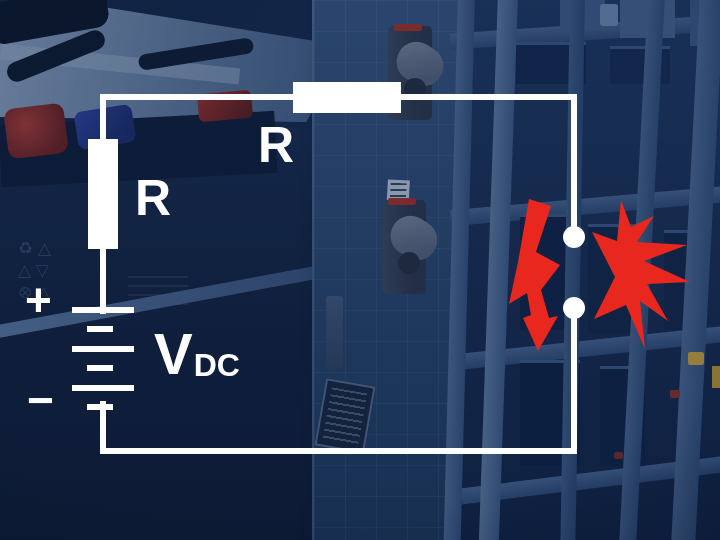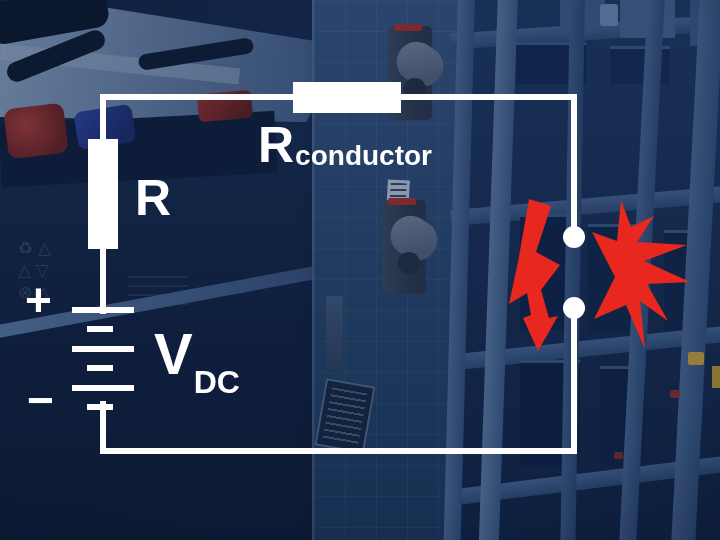--- a/index.html
+++ b/index.html
@@ -87,21 +87,21 @@
   .vignette{inset:0;background:radial-gradient(120% 100% at 45% 40%,rgba(8,16,36,0) 55%,rgba(5,12,28,.5) 100%);}
   .tint{inset:0;background:rgba(16,32,66,.28);}
 
   
   .circuit-svg{position:absolute;inset:0;z-index:2;}
   .lbl{position:absolute;z-index:3;color:#ffffff;font-weight:700;display:flex;align-items:baseline;
        letter-spacing:-1px;white-space:nowrap;}
   .lbl .main{font-size:50px;line-height:1;}
   .lbl .sub{font-size:28px;line-height:1;position:relative;top:3px;margin-left:2px;letter-spacing:0;}
   .lbl-vdc .main{font-size:58px;}
-  .lbl-vdc .sub{font-size:32px;top:19px;}
+  .lbl-vdc .sub{font-size:32px;top:2px;}
   .lbl-rcond{left:258px;top:120px;}
   .lbl-rbatt{left:135px;top:173px;}
   .lbl-vdc{left:154px;top:325px;}
   .sign{position:absolute;z-index:3;color:#ffffff;font-weight:700;font-size:46px;line-height:1;}
   .sign-plus{left:25px;top:277px;}
   .sign-minus{left:27px;top:377px;}
 </style>
 </head>
 <body>
 
@@ -185,21 +185,20 @@
       <rect x="87" y="404" width="26" height="6" fill="#ffffff"></rect>
     </g>
     <circle cx="574" cy="237" r="11" fill="#ffffff"></circle>
     <circle cx="574" cy="308" r="11" fill="#ffffff"></circle>
     <polygon points="529,199 551,206 536,252 560,265 541,290 549,318 558,316 538,351 523,318 531,315 527,293 509,304 518,262" fill="#e8281e"></polygon>
     <polygon points="621,200 631,227 654,216 637,242 687,245 644,261 690,282 647,284 668,321 640,301 645,349 626,305 594,319 615,277 592,232 617,241" fill="#e8281e"></polygon>
   </svg>
 
   <div class="lbl lbl-rcond">
     <span class="main">R</span>
-      <span class="sub">conductor</span>
   </div>
   <div class="lbl lbl-rbatt">
     <span class="main">R</span>
   </div>
   <div class="lbl lbl-vdc">
     <span class="main">V</span>
       <span class="sub">DC</span>
   </div>
   <div class="sign sign-plus">+</div>
   <div class="sign sign-minus">−</div>

